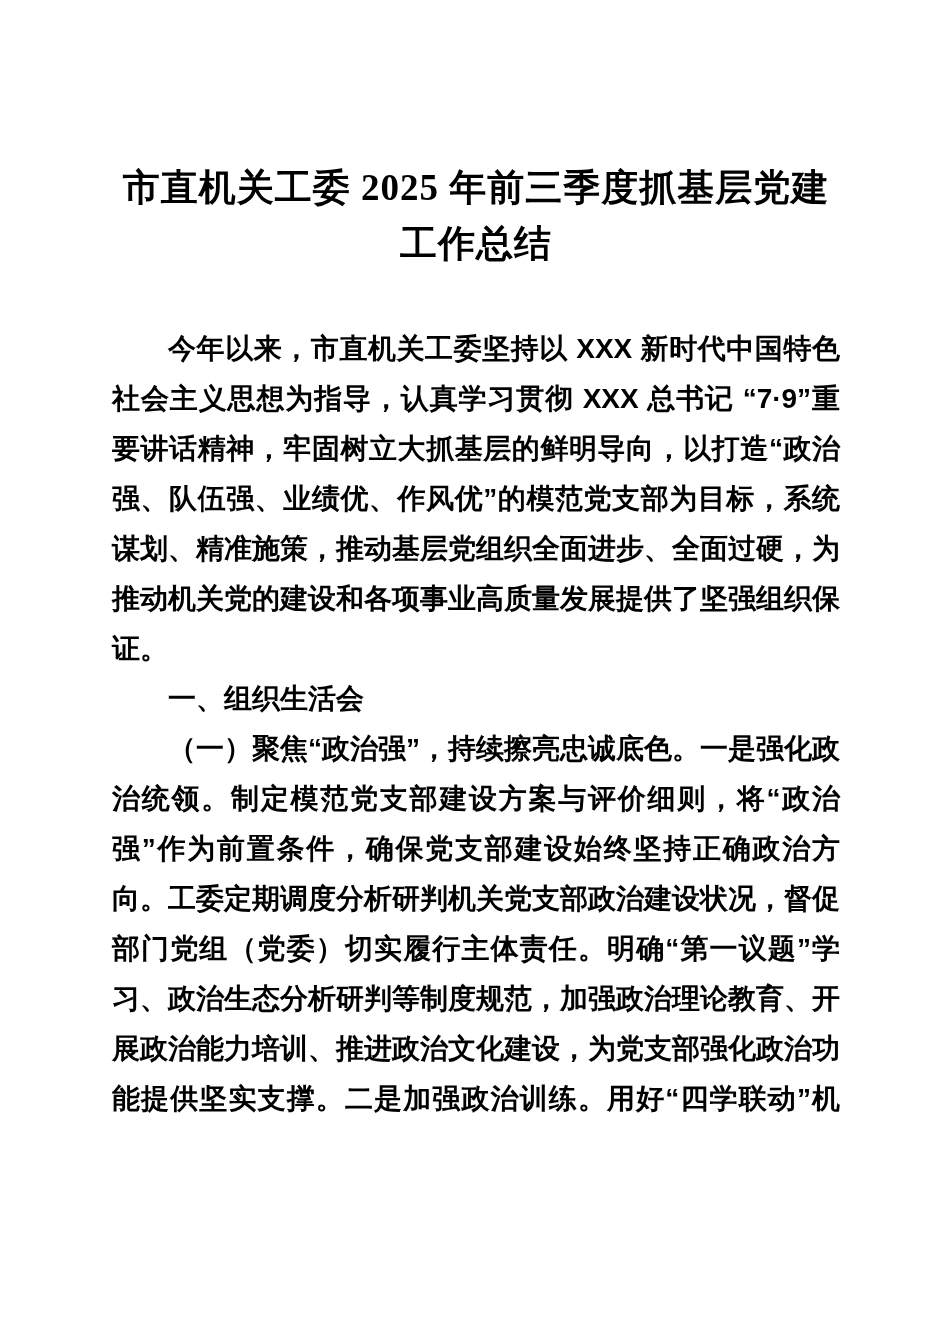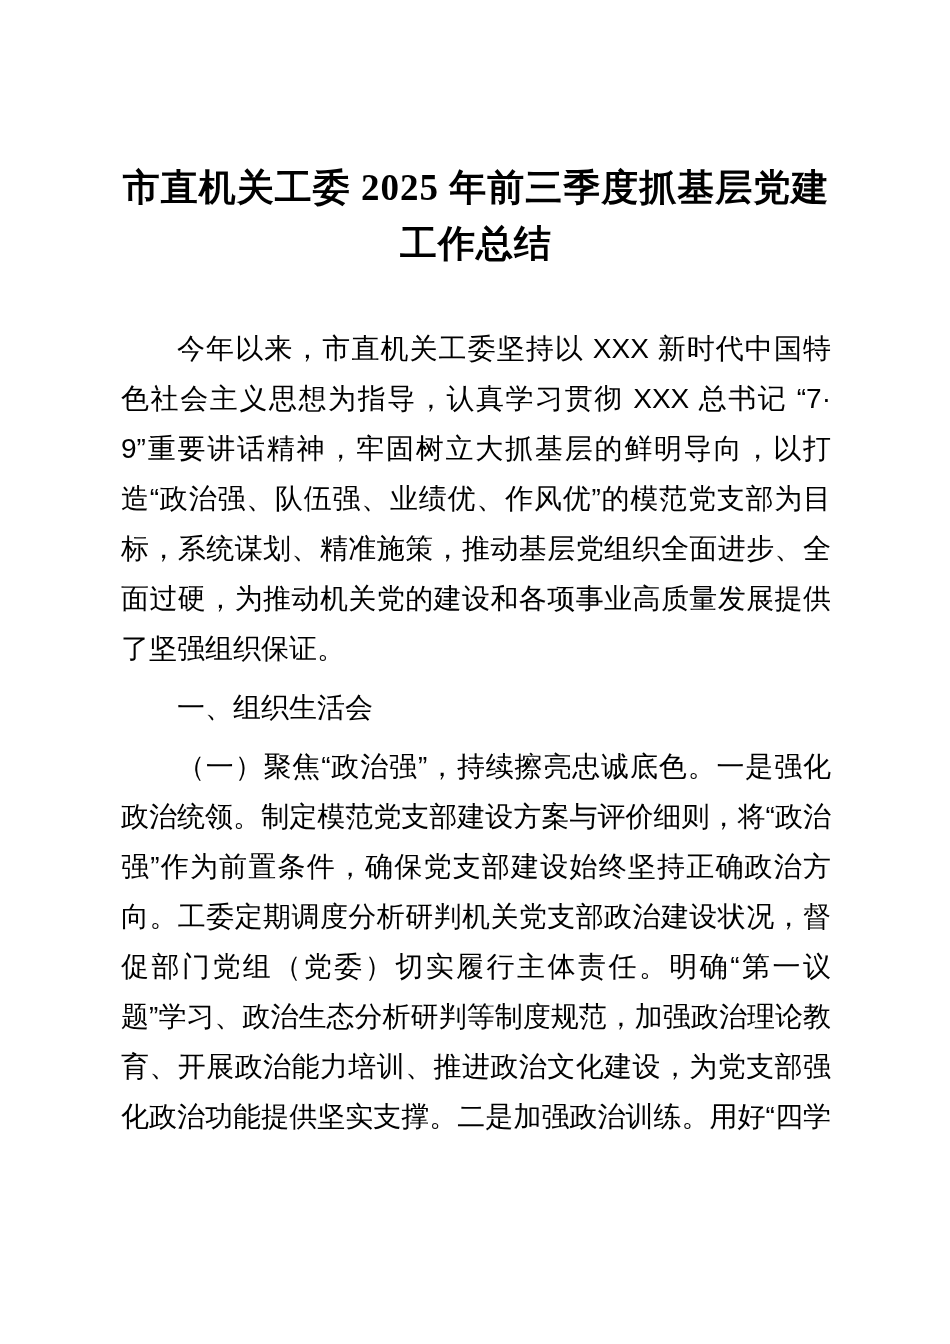--- a/index.html
+++ b/index.html
@@ -22,26 +22,26 @@
   .doc-title {
     margin: 0 0 52px 0;
     font-family: "Liberation Serif", serif;
     font-weight: 700;
     font-size: 37px;
     line-height: 56px;
     text-align: center;
     letter-spacing: 1px;
   }
   .para {
-    margin: 9px;
+    margin: 0;
     font-size: 28px;
     line-height: 50px;
     text-align: justify;
     text-indent: 2em;
-    font-weight: 400;
+    font-weight: 700;
     word-break: break-all;
   }
 </style>
 </head>
 <body>
 
 <div class="page">
   <h1 class="doc-title">市直机关工委 2025 年前三季度抓基层党建工作总结</h1>
 
   <p class="para">今年以来，市直机关工委坚持以 XXX 新时代中国特色社会主义思想为指导，认真学习贯彻 XXX 总书记 “7·9”重要讲话精神，牢固树立大抓基层的鲜明导向，以打造“政治强、队伍强、业绩优、作风优”的模范党支部为目标，系统谋划、精准施策，推动基层党组织全面进步、全面过硬，为推动机关党的建设和各项事业高质量发展提供了坚强组织保证。</p>

